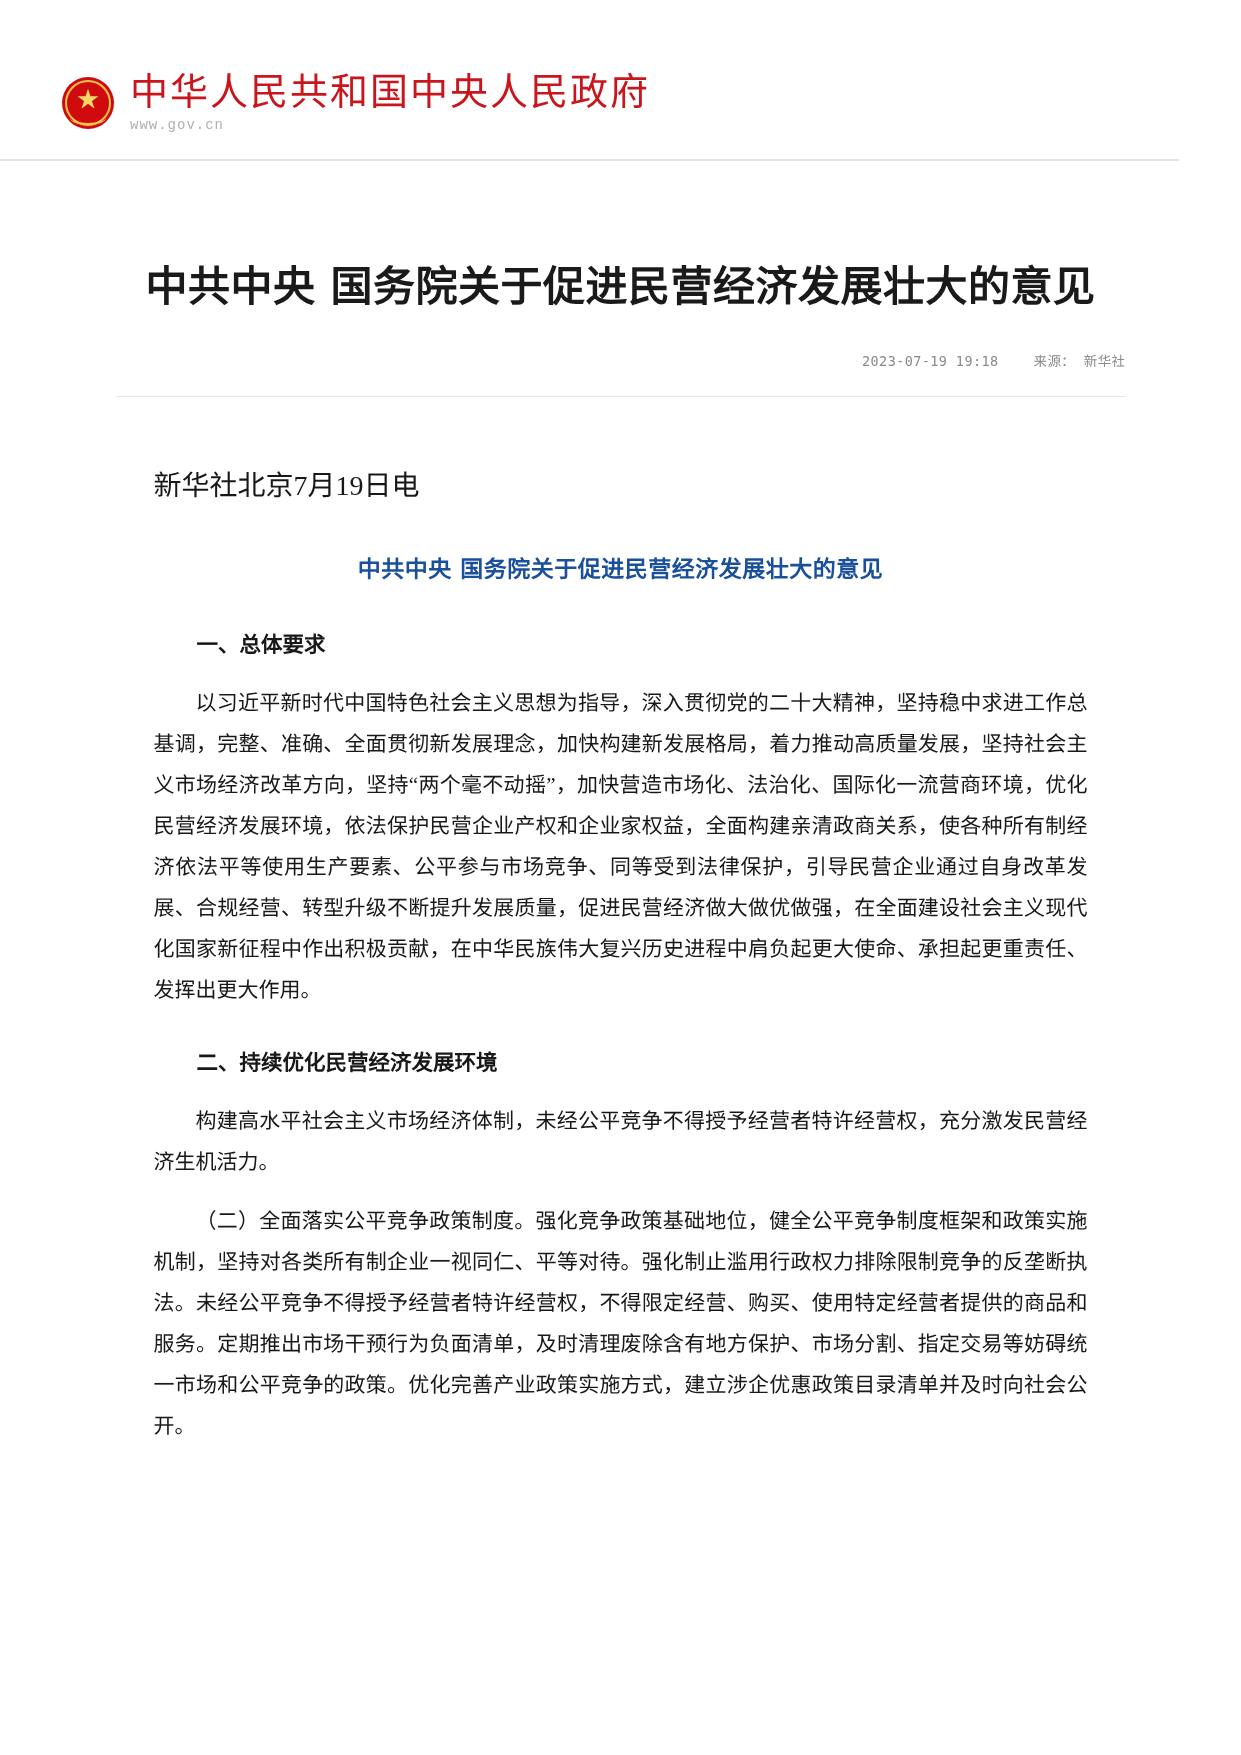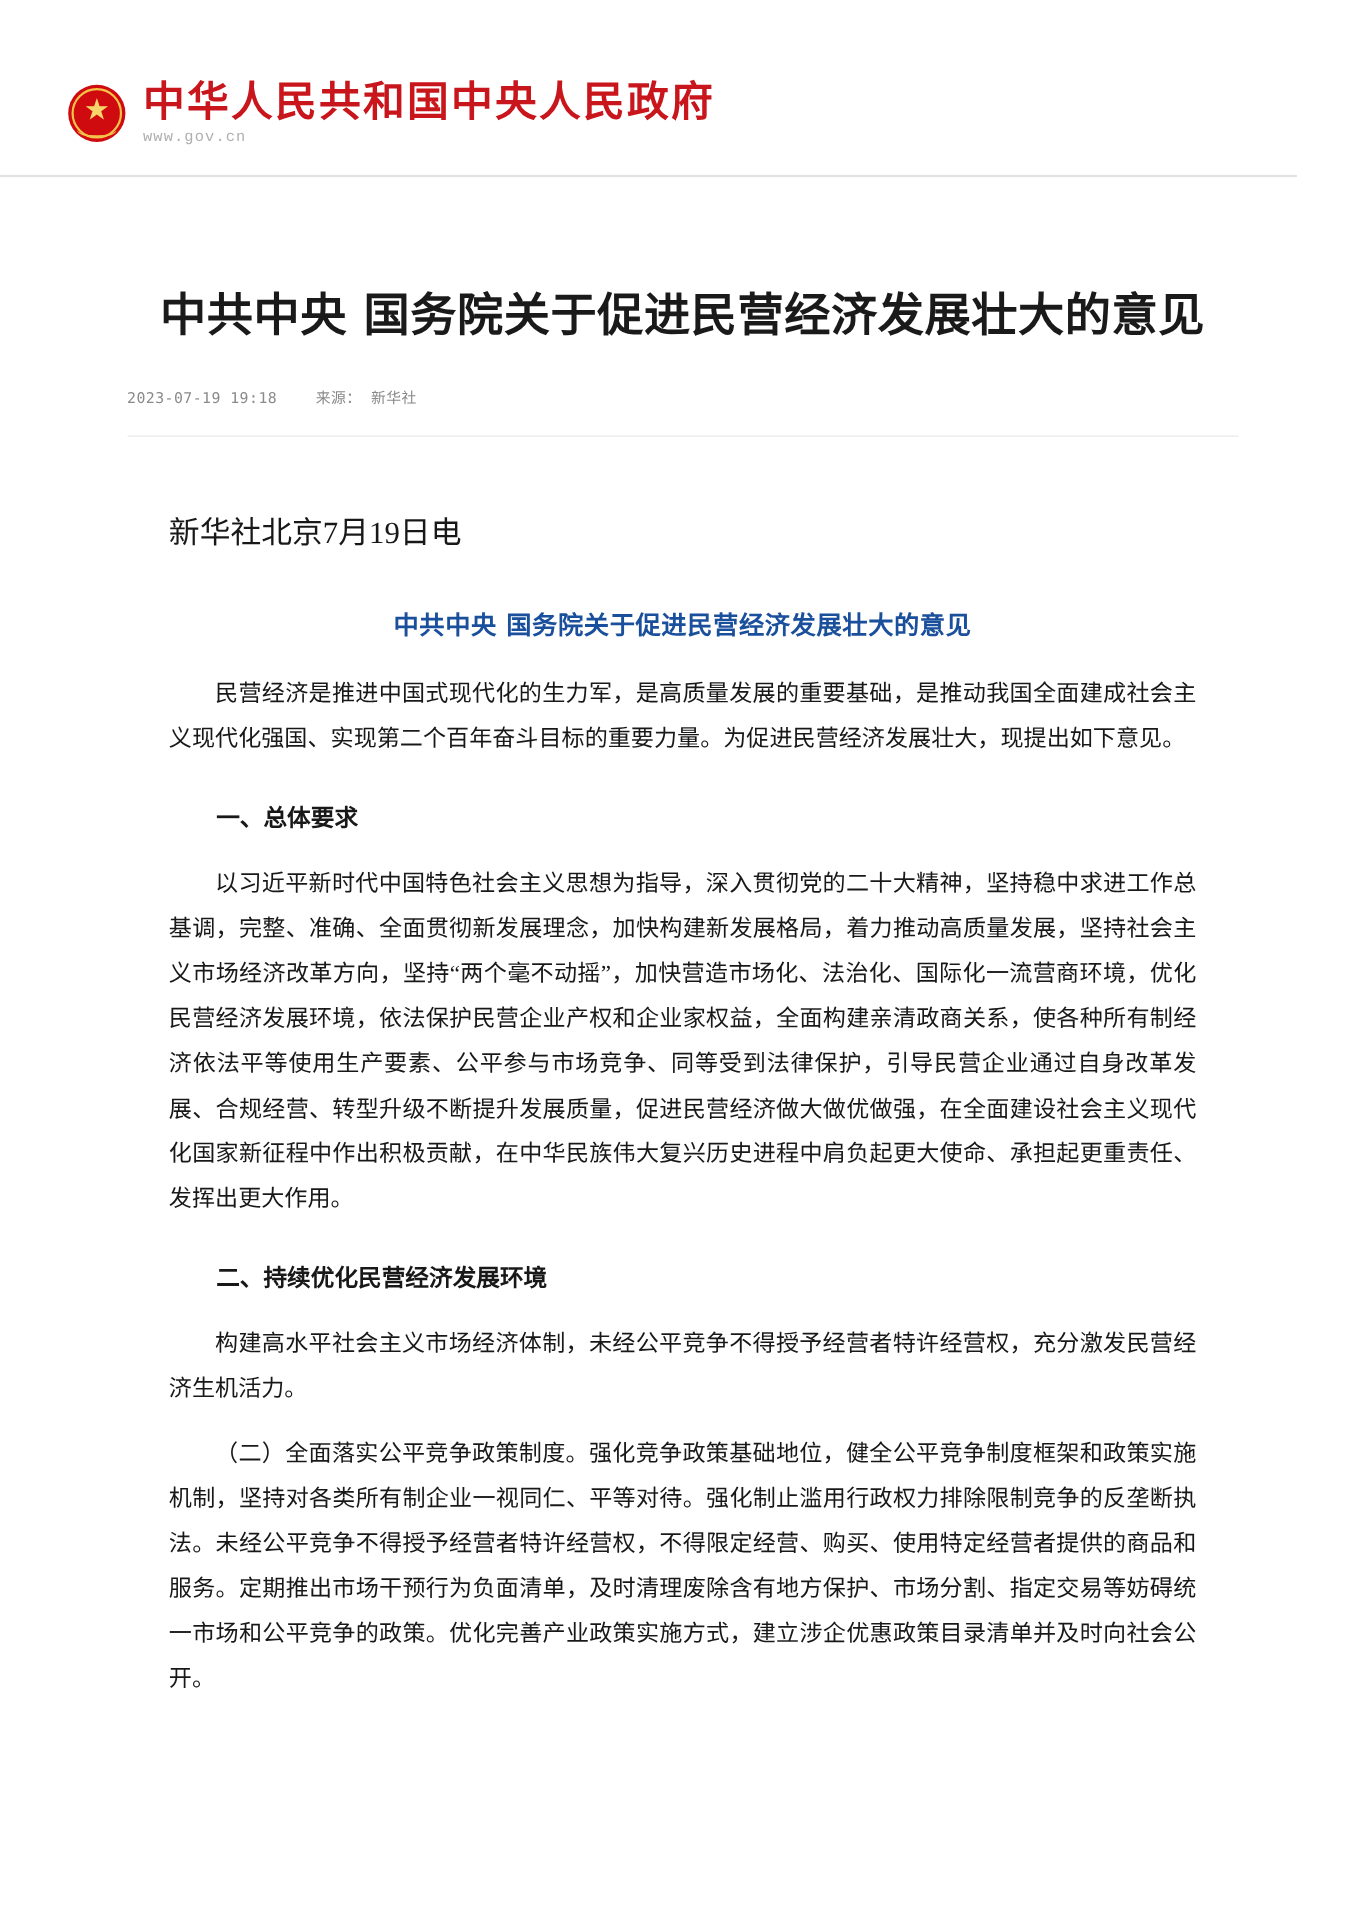--- a/index.html
+++ b/index.html
@@ -64,21 +64,21 @@
     border-bottom: 2px solid #f3c34a;
     border-radius: 0 0 50% 50%;
   }
   .brand-text {
     display: flex;
     flex-direction: column;
     justify-content: center;
   }
   .brand-title {
     font-family: "DejaVu Sans", sans-serif;
-    font-weight: bold;
+    font-weight: normal;
     font-size: 38px;
     letter-spacing: 2px;
     color: #c8161c;
     line-height: 1.08;
   }
   .brand-sub {
     font-family: Liberation Mono, monospace;
     font-size: 14px;
     letter-spacing: 1px;
     color: #b0b0b0;
@@ -95,21 +95,21 @@
     font-family: "DejaVu Sans", sans-serif;
     font-weight: bold;
     font-size: 42px;
     line-height: 1.35;
     text-align: center;
     color: #1a1a1a;
     letter-spacing: 0.5px;
     padding: 0 20px;
   }
   .meta {
-    text-align: left;
+    text-align: right;
     font-family: "DejaVu Sans Mono", monospace;
     font-size: 13.5px;
     color: #8a8a8a;
     margin-top: 34px;
     letter-spacing: 0.4px;
   }
   .meta .sep { display: inline-block; width: 18px; }
   .meta-divider {
     border: none;
     border-top: 1px solid #e6e6e6;
@@ -185,21 +185,20 @@
     <span>新华社</span>
   </div>
   <hr class="meta-divider">
 
   <div class="body-wrap">
 
     <div class="dateline">新华社北京7月19日电</div>
 
     <div class="inner-title">中共中央  国务院关于促进民营经济发展壮大的意见</div>
 
-    <p class="para">民营经济是推进中国式现代化的生力军，是高质量发展的重要基础，是推动我国全面建成社会主义现代化强国、实现第二个百年奋斗目标的重要力量。为促进民营经济发展壮大，现提出如下意见。</p>
 
     <h2 class="section">一、总体要求</h2>
     <p class="para">以习近平新时代中国特色社会主义思想为指导，深入贯彻党的二十大精神，坚持稳中求进工作总基调，完整、准确、全面贯彻新发展理念，加快构建新发展格局，着力推动高质量发展，坚持社会主义市场经济改革方向，坚持“两个毫不动摇”，加快营造市场化、法治化、国际化一流营商环境，优化民营经济发展环境，依法保护民营企业产权和企业家权益，全面构建亲清政商关系，使各种所有制经济依法平等使用生产要素、公平参与市场竞争、同等受到法律保护，引导民营企业通过自身改革发展、合规经营、转型升级不断提升发展质量，促进民营经济做大做优做强，在全面建设社会主义现代化国家新征程中作出积极贡献，在中华民族伟大复兴历史进程中肩负起更大使命、承担起更重责任、发挥出更大作用。</p>
 
     <h2 class="section">二、持续优化民营经济发展环境</h2>
     <p class="para">构建高水平社会主义市场经济体制，未经公平竞争不得授予经营者特许经营权，充分激发民营经济生机活力。</p>
 
     <p class="para">（二）全面落实公平竞争政策制度。强化竞争政策基础地位，健全公平竞争制度框架和政策实施机制，坚持对各类所有制企业一视同仁、平等对待。强化制止滥用行政权力排除限制竞争的反垄断执法。未经公平竞争不得授予经营者特许经营权，不得限定经营、购买、使用特定经营者提供的商品和服务。定期推出市场干预行为负面清单，及时清理废除含有地方保护、市场分割、指定交易等妨碍统一市场和公平竞争的政策。优化完善产业政策实施方式，建立涉企优惠政策目录清单并及时向社会公开。</p>
 
   </div>

